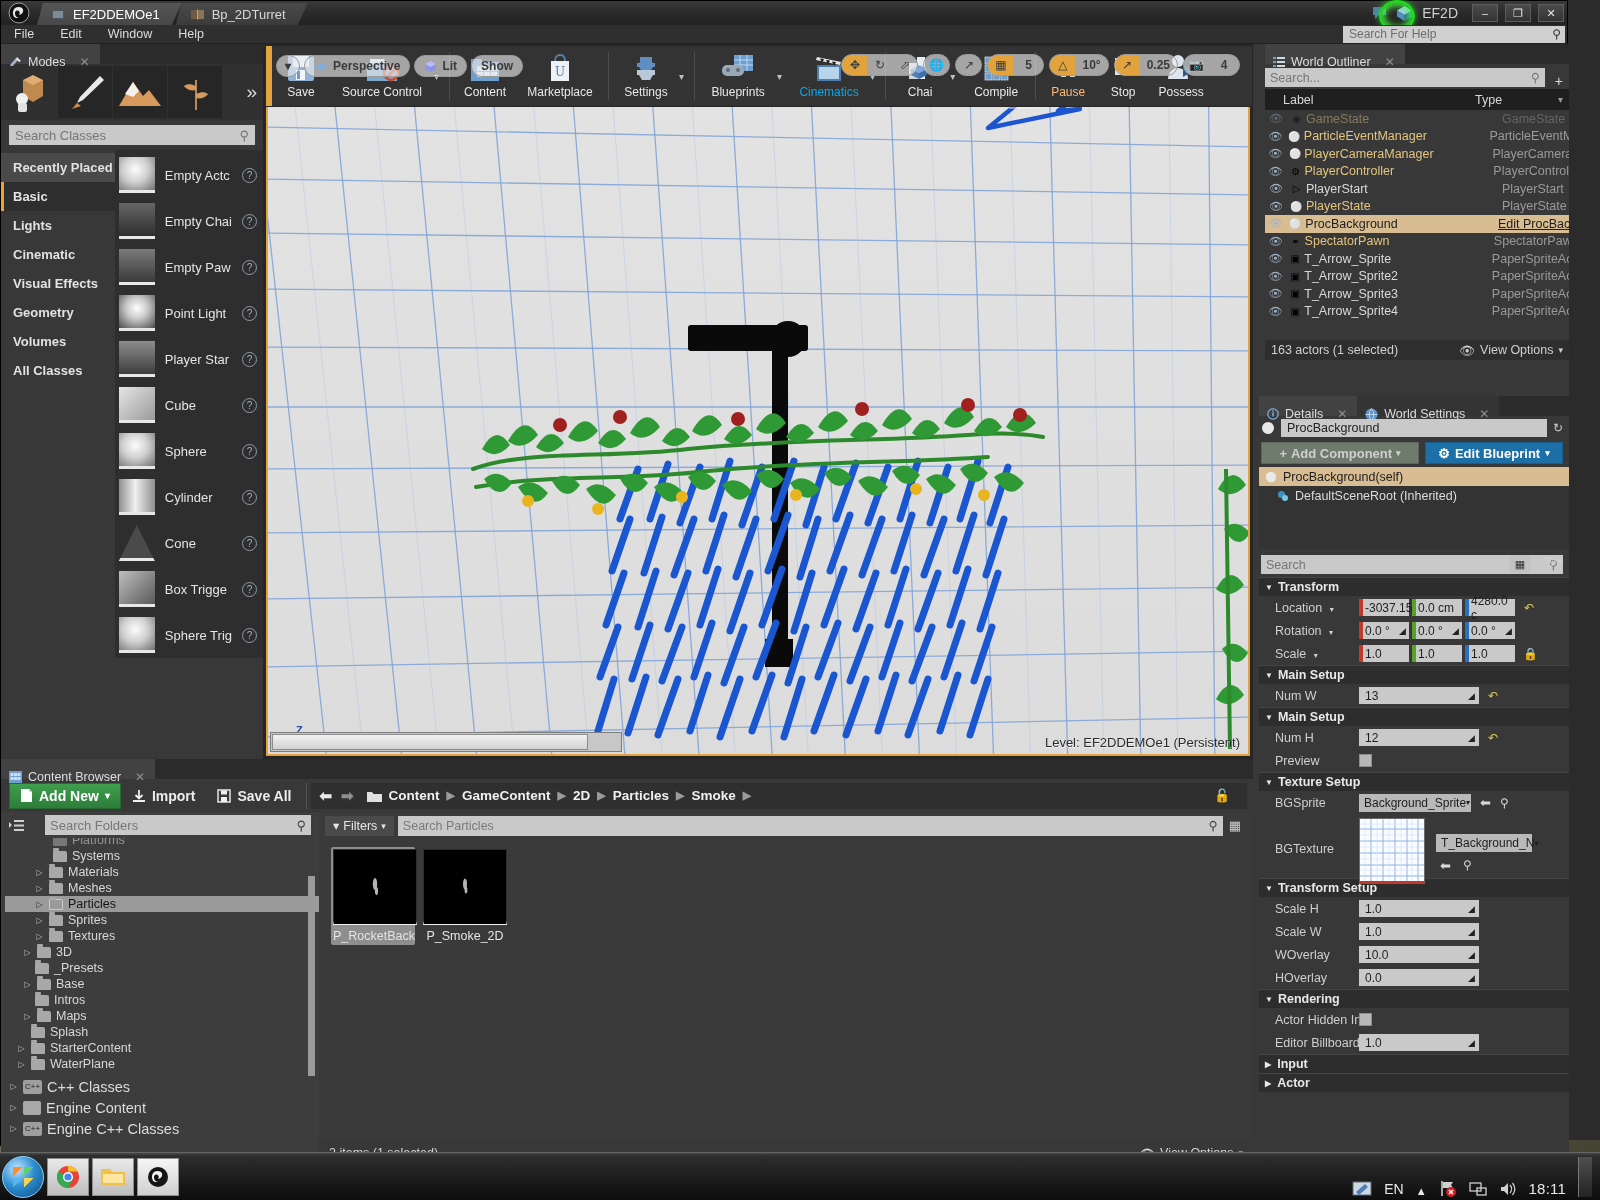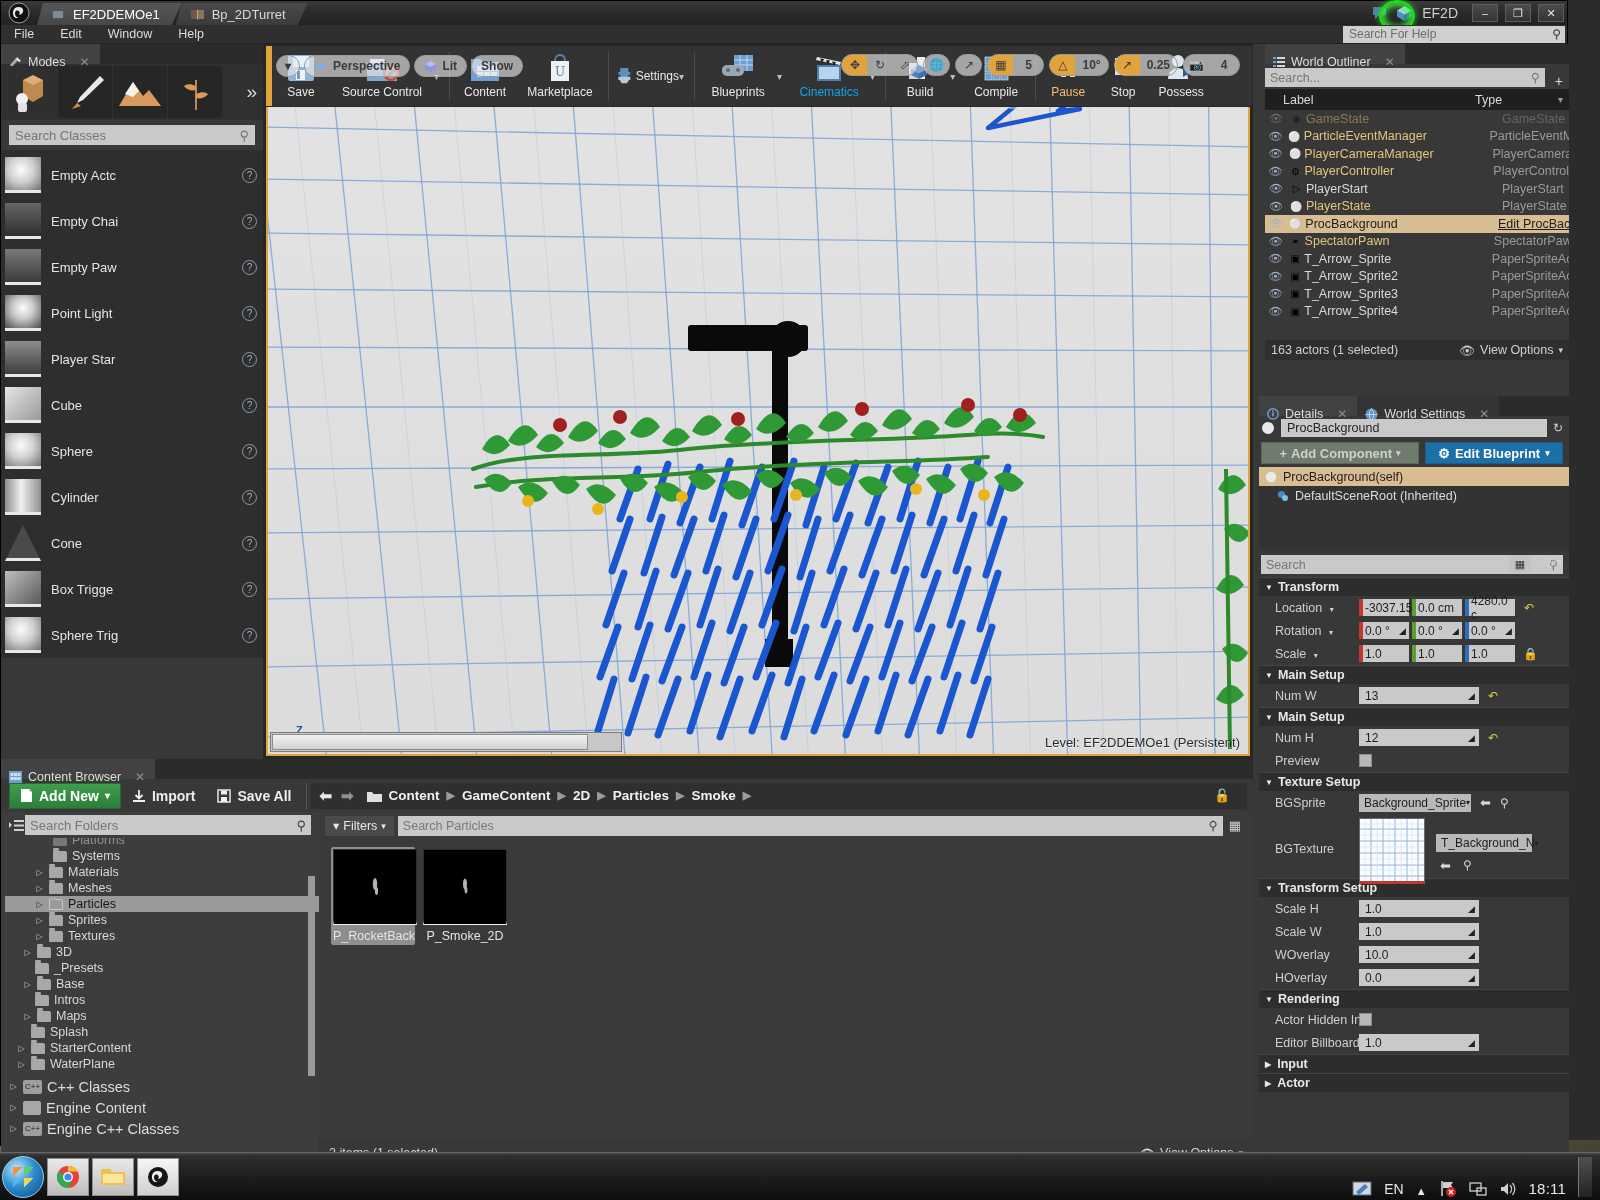--- a/index.html
+++ b/index.html
@@ -272,21 +272,21 @@
   .cb-sep { width:1px; height:26px; background:#555; margin:0 4px; }
   .cb-path {
     flex:1; height:26px; background:#2f2f2f; display:flex; align-items:center; gap:7px;
     padding:0 8px; margin-right:6px; font-size:13.5px; color:#f0f0f0; font-weight:bold;
   }
   .crumb-sep { color:#9b9b9b; font-size:11px; }
   .cb-lock { color:#cacaca; font-size:13px; padding-right:8px;}
   .cb-split { display:flex; height:354px; }
   .cb-folders { width:318px; background:#3d3d3d; }
   .folder-search {
-    display:flex; align-items:center; gap:0; height:22px; margin:2px 8px 2px 4px;
+    display:flex; align-items:center; gap:20px; height:22px; margin:2px 8px 2px 4px;
   }
   .fs-field { flex:1; height:20px; background:#c9c9c9; display:flex; align-items:center;
               justify-content:space-between; padding:0 5px; font-size:13px; color:#777;}
   .ftree { padding-left:4px; position:relative; overflow:hidden; height:318px;}
   .frow { height:16px; display:flex; align-items:center; gap:5px; font-size:12.5px; color:#d8d8d8;}
   .frow.sel { background:#9a9a9a; color:#161616; }
   .frow.big { font-size:14.5px; height:21px; color:#dcdcdc;}
   .arrow { width:9px; font-size:8px; color:#bdbdbd; text-align:center; }
   .fold-ico { width:14px; height:11px; background:#a8a8a8; border-radius:1px 2px 1px 1px; position:relative; flex:0 0 auto;}
   .fold-ico::before { content:""; position:absolute; left:0; top:-3px; width:6px; height:3px; background:#a8a8a8; border-radius:1px;}
@@ -433,20 +433,30 @@
           </div>
           <span class="mode-chev">»</span>
         </div>
 
         <div class="search-classes">
           <span>Search Classes</span>
           <span>⚲</span>
         </div>
 
         <div class="modes-split">
+          <div class="cat-list">
+            <div class="cat hov">Recently Placed</div>
+            <div class="cat sel">Basic</div>
+            <div class="cat">Lights</div>
+            <div class="cat">Cinematic</div>
+            <div class="cat">Visual Effects</div>
+            <div class="cat">Geometry</div>
+            <div class="cat">Volumes</div>
+            <div class="cat">All Classes</div>
+          </div>
           <div class="asset-list">
             <div class="asset-row">
               <span class="asset-thumb"></span>
               <span class="asset-name">Empty Actc</span>
               <span class="help-dot">?</span>
             </div>
             <div class="asset-row">
               <span class="asset-thumb" style="background:linear-gradient(180deg,#666,#2e2e2e)"></span>
               <span class="asset-name">Empty Chai</span>
               <span class="help-dot">?</span>
@@ -1452,21 +1462,21 @@
         <div style="display:flex;flex-direction:column;align-items:center;justify-content:center;width:88px">
           <svg width="34" height="32" viewBox="0 0 34 32">
               <path d="M8 8h18v20H8z" fill="#eef2f6"></path>
               <path d="M12 8c0-4 2-6 5-6s5 2 5 6" fill="none" stroke="#5a7fa8" stroke-width="1.8"></path>
               <text x="17" y="23" font-size="12" fill="#5a7fa8" text-anchor="middle" font-family="DejaVu Serif">U</text>
             </svg>
           <span style="font-size:12px;color:#e8e8e8">Marketplace</span>
         </div>
         <div style="width:1px;background:#4d4d4d;margin:4px 4px"></div>
 
-        <div style="display:flex;flex-direction:row;align-items:center;justify-content:center;width:66px">
+        <div style="display:flex;flex-direction:column;align-items:center;justify-content:center;width:66px">
           <svg width="34" height="32" viewBox="0 0 34 32">
               <g fill="#5f8fc0">
                 <circle cx="17" cy="12" r="7"></circle>
                 <rect x="8" y="10" width="18" height="4"></rect>
                 <rect x="11" y="4" width="12" height="4"></rect>
               </g>
               <g fill="#b8c8d8">
                 <rect x="8" y="17" width="18" height="5"></rect>
                 <path d="M10 22l3 5h8l3-5z"></path>
               </g>
@@ -1509,21 +1519,21 @@
         <div style="width:1px;background:#4d4d4d;margin:4px 4px"></div>
 
         <div style="display:flex;flex-direction:column;align-items:center;justify-content:center;width:60px">
           <svg width="34" height="32" viewBox="0 0 34 32">
               <path d="M6 10h8v16H6z" fill="#cfd8e2"></path>
               <path d="M14 4h8v22h-8z" fill="#e8eef5"></path>
               <path d="M8 16l8-4 8 4-8 4z" fill="#7fa8d8"></path>
               <path d="M8 16v6l8 4v-6z" fill="#4f7fb8"></path>
               <path d="M24 16v6l-8 4v-6z" fill="#3f6fa8"></path>
             </svg>
-          <span style="font-size:12px;color:#e8e8e8">Build</span>
+          <span style="font-size:12px;color:#e8e8e8">Chai</span>
         </div>
         <div style="display:flex;align-items:center;color:#bfbfbf;font-size:10px;padding-right:6px">▾</div>
 
         <div style="display:flex;flex-direction:column;align-items:center;justify-content:center;width:70px">
           <svg width="34" height="32" viewBox="0 0 34 32">
               <g fill="#6f9fd0" stroke="#cfe4f5" stroke-width=".7">
                 <rect x="6" y="4" width="7" height="7"></rect>
                 <rect x="14" y="4" width="7" height="7"></rect>
                 <rect x="22" y="4" width="7" height="7"></rect>
                 <rect x="6" y="12" width="7" height="7"></rect>

